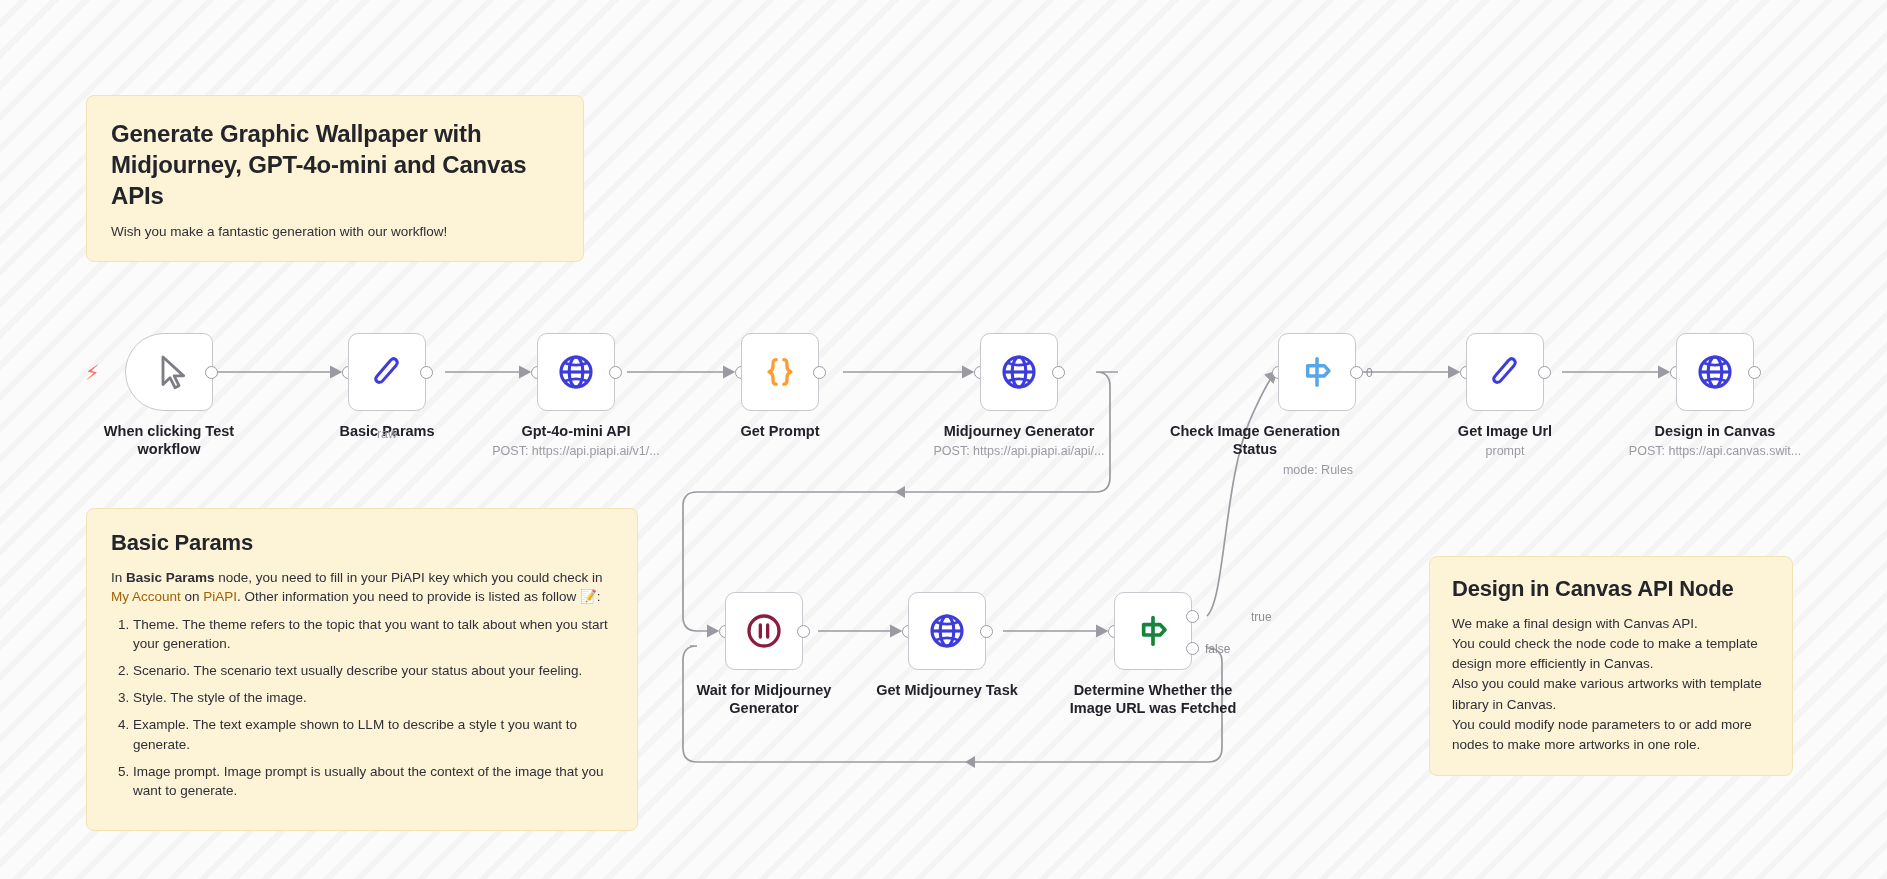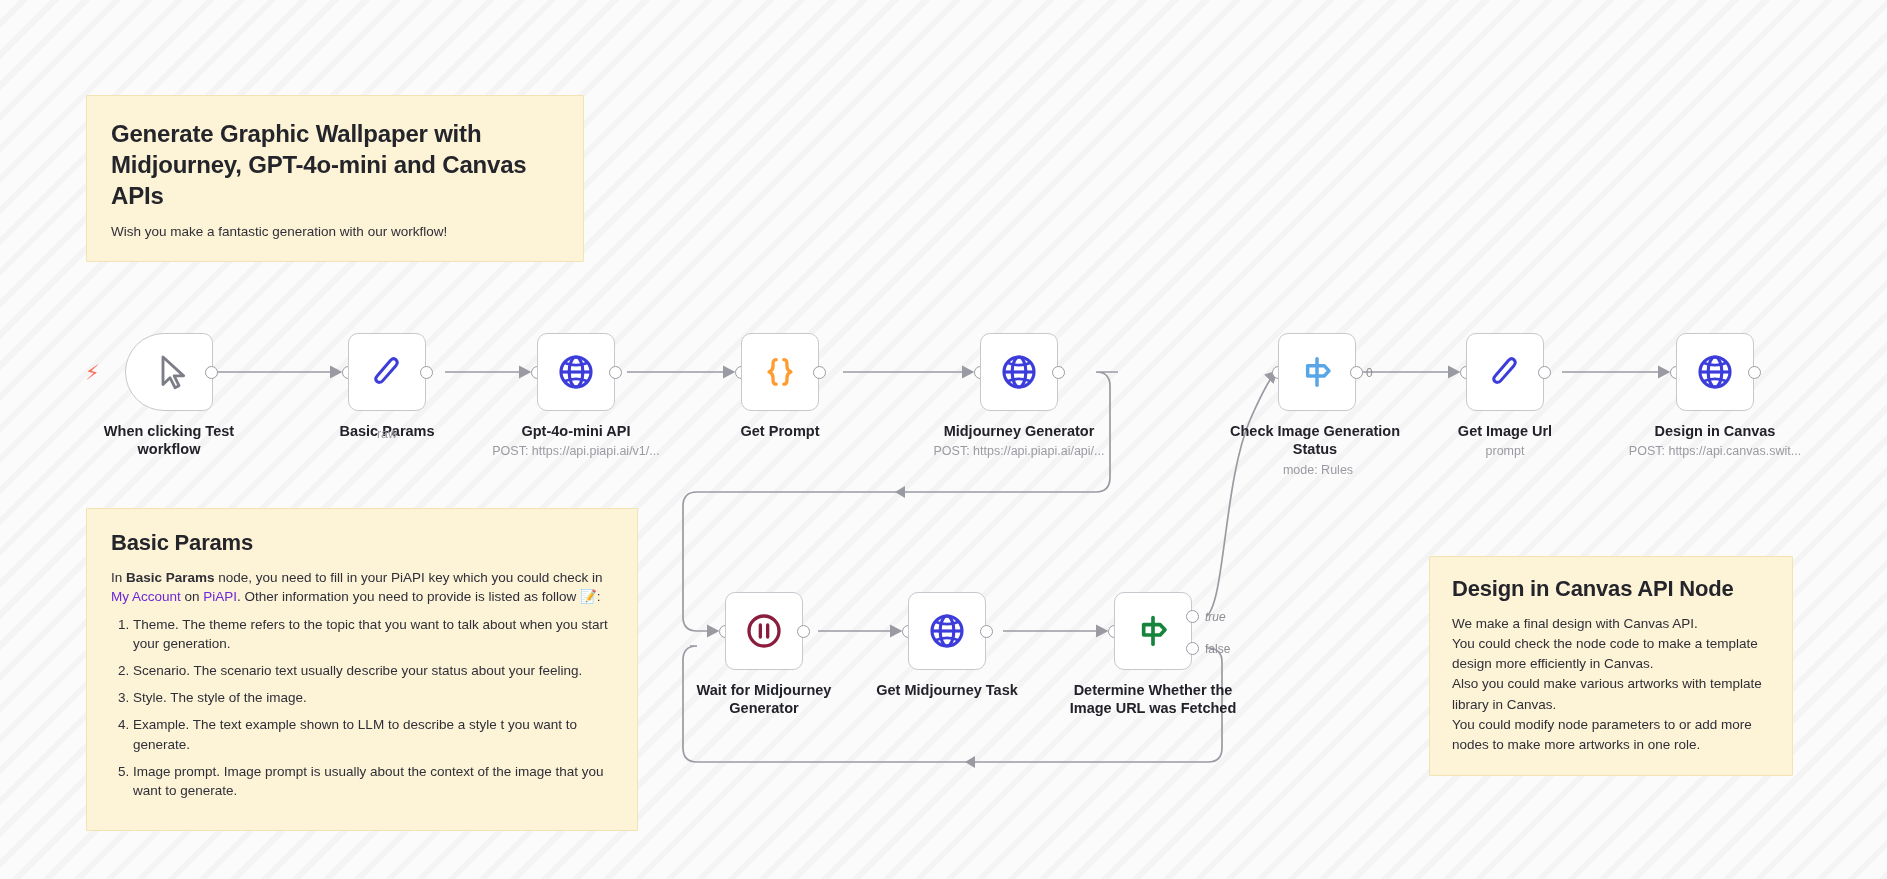--- a/index.html
+++ b/index.html
@@ -11,21 +11,21 @@
       #f4f4f4 0px,#f4f4f4 6px,
       #fbfbfb 6px,#fbfbfb 22px);
   }
   .canvas{position:absolute;inset:0;}
 
   
   .sticky{
     position:absolute;
     background:#fdf3d7;
     border:1px solid #f2e3b4;
-    border-radius:1px;
+    border-radius:8px;
     box-sizing:border-box;
     color:#2b2b32;
   }
   .sticky h1{
     margin:0 0 10px 0;
     font-size:24px;line-height:1.30;
     font-weight:700;letter-spacing:-0.2px;
     color:#24242b;
   }
   .sticky h2{
@@ -35,21 +35,21 @@
     color:#24242b;
   }
   .sticky p{margin:0;font-size:13.5px;line-height:1.42;color:#2f2f38;}
   .sticky .lines p{margin:0;}
   .sticky ol{
     margin:9px 0 0 0;padding-left:22px;
     font-size:13.5px;line-height:1.42;color:#2f2f38;
   }
   .sticky ol li{margin-bottom:8px;}
   .sticky ol li:last-child{margin-bottom:8px;}
-  .lnk{color:#6d28d9;}
+  .lnk{color:#a16207;}
   .bold{font-weight:700;}
 
   #note-title{left:86px;top:95px;width:498px;padding:22px 24px 20px 24px;}
   #note-basic{left:86px;top:508px;width:552px;padding:20px 24px 22px 24px;}
   #note-canvas{left:1429px;top:556px;width:364px;padding:18px 22px 20px 22px;}
   #note-canvas p{line-height:1.50;}
 
   
   .node{
     position:absolute;
@@ -237,21 +237,21 @@
 
   <div class="dot" style="left:1272px;top:366px;"></div>
   <div class="node" style="left:1278px;top:333px;">
     <svg width="40" height="40" viewBox="0 0 24 24">
       <line x1="12" y1="4" x2="12" y2="20" stroke="#58a6e8" stroke-width="2.1" stroke-linecap="round"></line>
       <path d="M6.4 8.2 L16.3 8.2 L19.2 11.3 L16.3 14.4 L6.4 14.4 Z" fill="none" stroke="#58a6e8" stroke-width="2.1" stroke-linejoin="round"></path>
     </svg>
   </div>
   <div class="dot" style="left:1350px;top:366px;"></div>
   <div class="outlabel" style="left:1366px;top:366px;">0</div>
-  <div class="nlabel" style="left:1226px;top:423px;width:178px;">Check Image Generation Status</div>
+  <div class="nlabel" style="left:1166px;top:423px;width:178px;">Check Image Generation Status</div>
   <div class="nsub" style="left:1229px;top:463px;width:178px;">mode: Rules</div>
 
   <div class="dot" style="left:1460px;top:366px;"></div>
   <div class="node" style="left:1466px;top:333px;">
     <svg width="38" height="38" viewBox="0 0 24 24">
       <path d="M17.6 4.2 C18.8 5.4 18.8 6.6 17.6 8 L9.2 17.6 C8.2 18.7 6.6 18.9 5.6 17.9 C4.6 16.9 4.9 15.4 5.9 14.3 L14.3 4.6 C15.6 3.3 16.6 3.2 17.6 4.2 Z" fill="none" stroke="#3c3cdb" stroke-width="1.9" stroke-linejoin="round"></path>
     </svg>
   </div>
   <div class="dot" style="left:1538px;top:366px;"></div>
   <div class="nlabel" style="left:1415px;top:423px;width:180px;">Get Image Url</div>
@@ -296,18 +296,18 @@
   <div class="nlabel" style="left:855px;top:682px;width:184px;">Get Midjourney Task</div>
 
   <div class="dot" style="left:1108px;top:625px;"></div>
   <div class="node" style="left:1114px;top:592px;">
     <svg width="40" height="40" viewBox="0 0 24 24">
       <line x1="12" y1="4" x2="12" y2="20" stroke="#17843e" stroke-width="2.2" stroke-linecap="round"></line>
       <path d="M6.4 8.2 L16.3 8.2 L19.2 11.3 L16.3 14.4 L6.4 14.4 Z" fill="none" stroke="#17843e" stroke-width="2.2" stroke-linejoin="round"></path>
     </svg>
   </div>
   <div class="dot" style="left:1186px;top:610px;"></div>
-  <div class="outlabel" style="left:1205px;top:610px;font-style:italic;">true</div>
+  <div class="outlabel" style="left:1251px;top:610px;">true</div>
   <div class="dot" style="left:1186px;top:642px;"></div>
   <div class="outlabel" style="left:1205px;top:642px;">false</div>
   <div class="nlabel" style="left:1063px;top:682px;width:180px;">Determine Whether the Image URL was Fetched</div>
 
 </div>
 
 </body></html>

